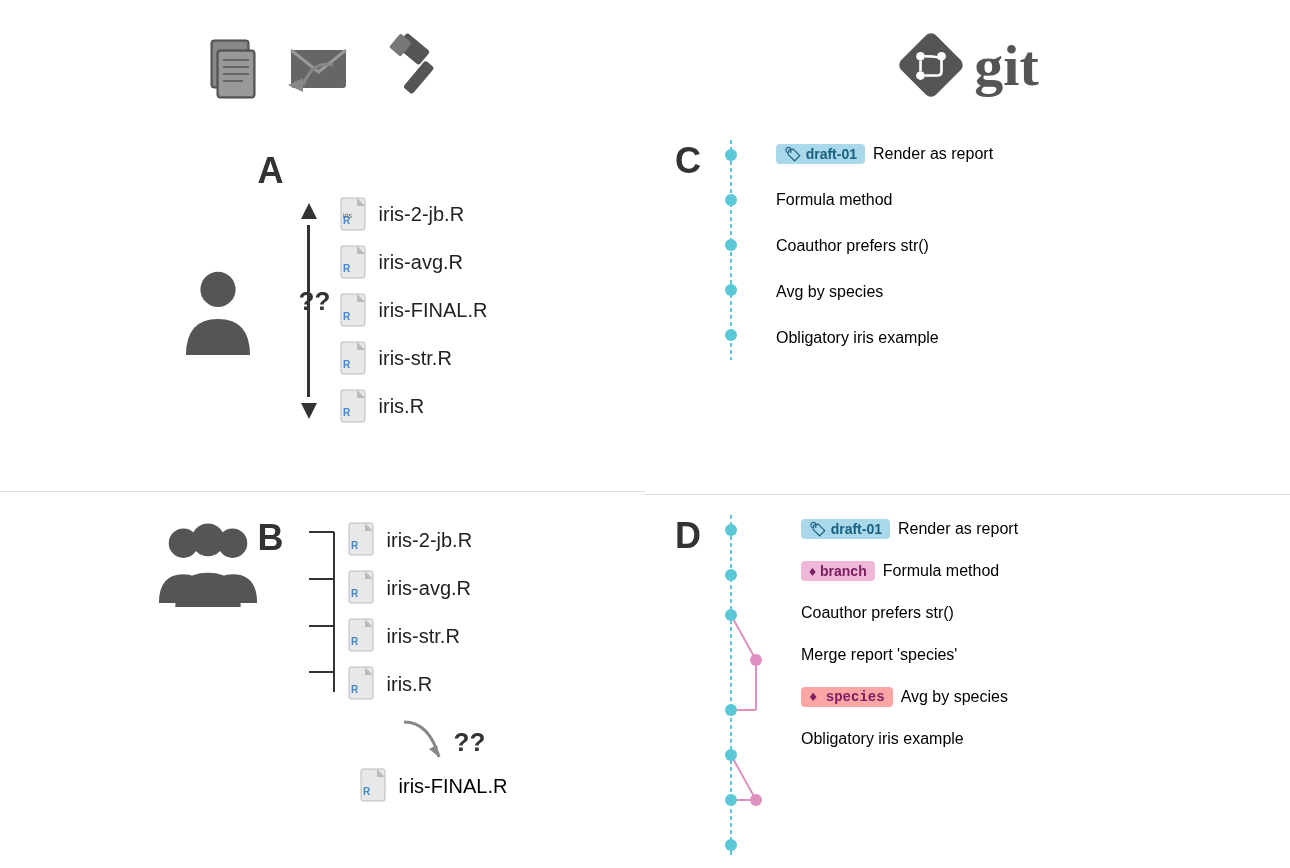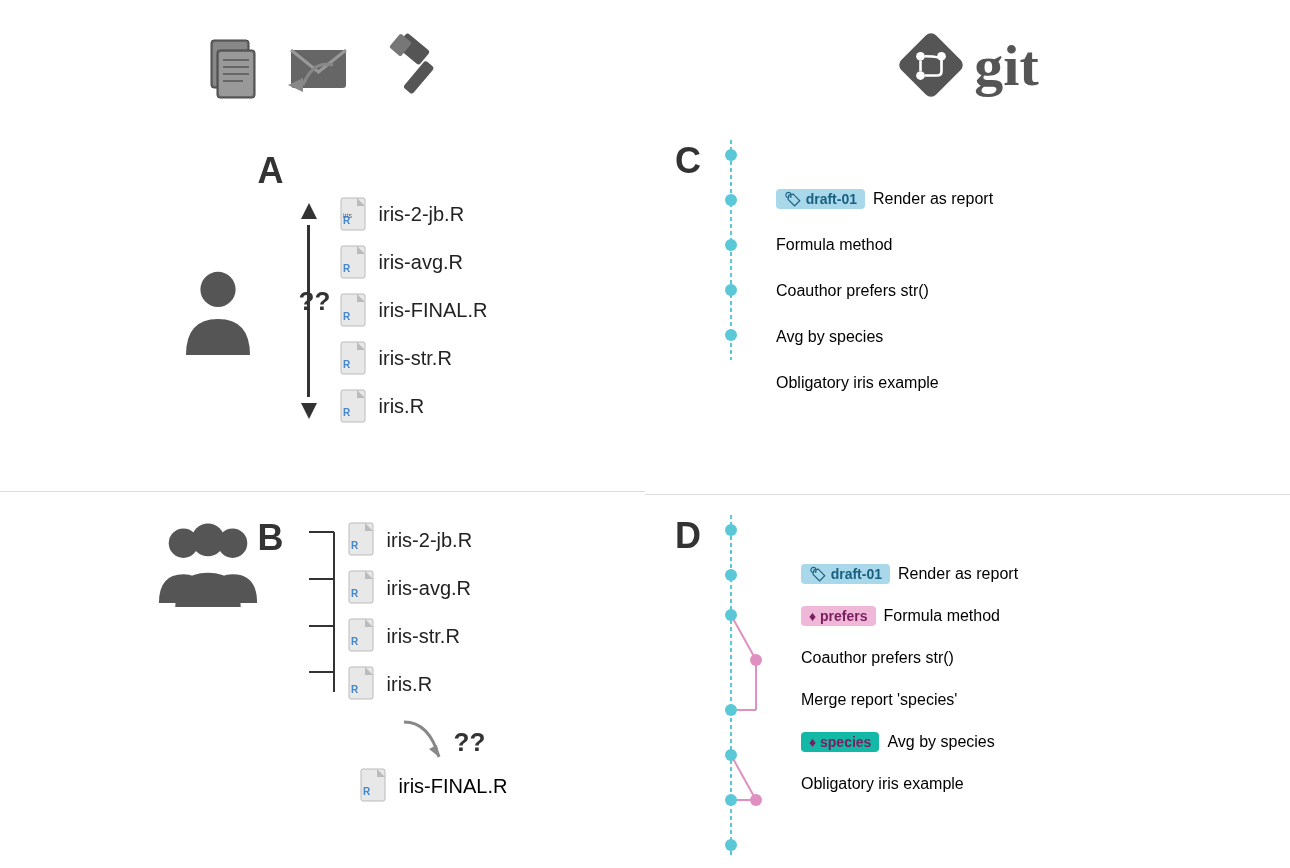--- a/index.html
+++ b/index.html
@@ -132,22 +132,23 @@
       background: #a8d8ea;
       color: #1a6080;
     }
 
     .tag-formula {
       background: #f0b8d8;
       color: #7a2060;
     }
 
     .tag-species {
-      background: #14b8a6;
+      background: #fca5a5;
       color: #7a2060;
+      font-family: Liberation Mono, monospace;
     }
 
     
     .svg-icon {
       width: 32px;
       height: 38px;
     }
 
     
     .person-svg {
@@ -164,21 +165,20 @@
     .divider {
       width: 100%;
       height: 1px;
       background: #ddd;
     }
 
     .commit-text-group {
       display: flex;
       flex-direction: column;
       gap: 18px;
-      margin-top: 45px;
     }
 
     .commit-row {
       display: flex;
       align-items: center;
       gap: 8px;
       min-height: 28px;
     }
   </style>
 </head>
@@ -467,21 +467,21 @@
 
         <div class="commit-text-group" style="gap:14px;">
           <div class="commit-row">
             <span class="tag-badge tag-draft">
               🏷 draft-01
             </span>
             <span>Render as report</span>
           </div>
           <div class="commit-row">
             <span class="tag-badge tag-formula">
-              ♦ prefers
+              ♦ branch
             </span>
             <span>Formula method</span>
           </div>
           <div class="commit-row">
             <span>Coauthor prefers str()</span>
           </div>
           <div class="commit-row">
             <span>Merge report 'species'</span>
           </div>
           <div class="commit-row">

